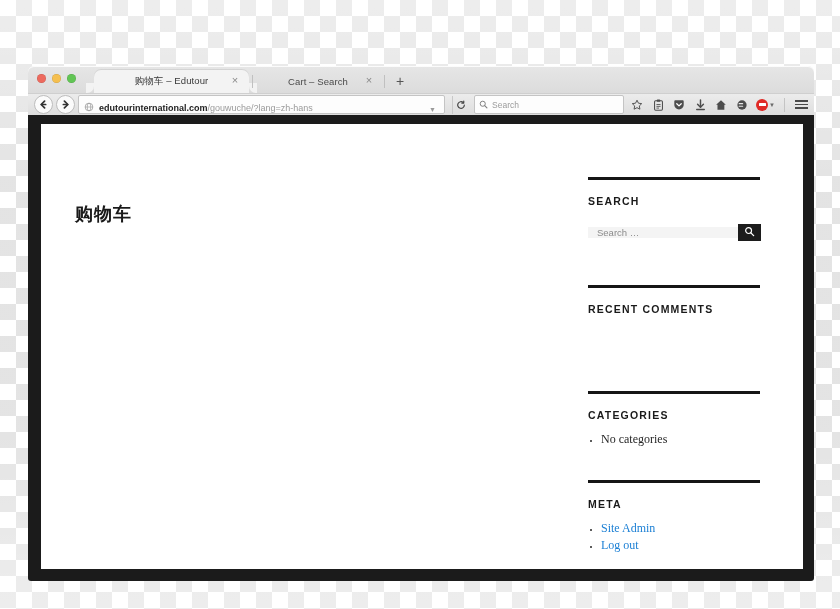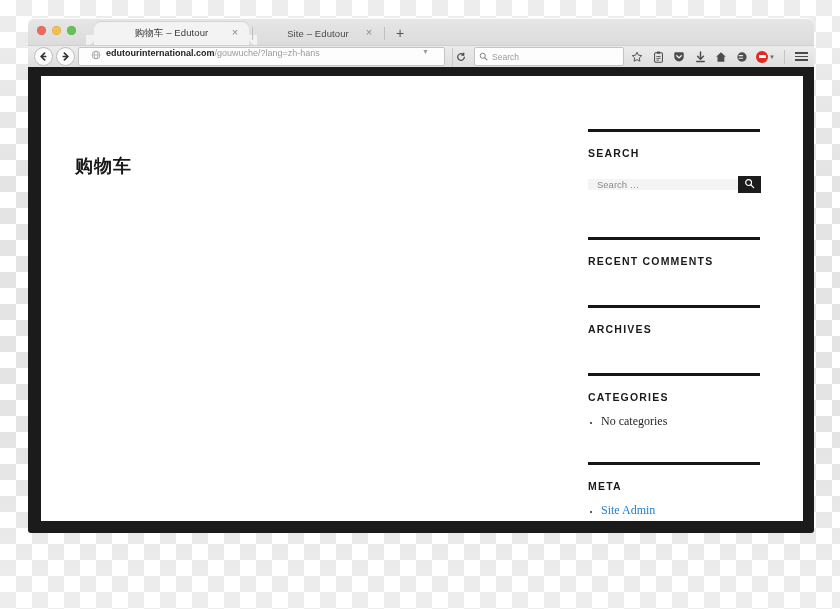--- a/index.html
+++ b/index.html
@@ -53,20 +53,21 @@
     background: linear-gradient(to bottom, #e6e6e6 0%, #dcdcdc 55%, #d4d4d4 100%);
     border-top-left-radius: 6px;
     border-top-right-radius: 6px;
     height: 48px;
     box-shadow: inset 0 1px 0 rgba(255,255,255,0.85);
   }
 
   .tabstrip {
     position: relative;
     height: 27px;
+    margin-top: 48px;
   }
 
   .traffic {
     position: absolute;
     left: 9px;
     top: 8px;
     display: flex;
     gap: 6px;
   }
   .dot {
@@ -168,27 +169,27 @@
     align-items: center;
     justify-content: center;
     margin-right: 3px;
     color: #3a3a3a;
   }
   .navbtn svg { display: block; }
 
   .urlwrap {
     flex: 1;
     display: flex;
-    align-items: flex-start;
+    align-items: flex-end;
     height: 17px;
     background: #fdfdfd;
     border: 1px solid #c4c4c4;
     border-radius: 2px;
     margin-right: 5px;
-    padding: 0 10px;
+    padding: 0 3px;
     min-width: 0;
   }
   .siteicon {
     width: 13px; height: 13px;
     display: flex; align-items: center; justify-content: center;
     margin-right: 4px;
     flex: none;
     color: #8e8e8e;
   }
   .url {
@@ -366,21 +367,21 @@
         <span class="dot green"></span>
       </div>
 
       <div class="tab active">
         <span class="tab-label">购物车 – Edutour</span>
         <span class="tab-close">×</span>
       </div>
 
       <div class="tab-sep" style="left:224px;"></div>
       <div class="tab inactive">
-        <span class="tab-label">Site – Edutour</span>
+        <span class="tab-label">Cart – Search</span>
         <span class="tab-close">×</span>
       </div>
       <div class="tab-sep" style="left:356px;"></div>
 
       <div class="newtab">+</div>
     </div>
 
     <div class="navbar">
       <div class="navbtn">
         <svg width="9" height="9" viewBox="0 0 10 10" aria-hidden="true">
@@ -506,24 +507,20 @@
 
         <div class="sp-60"></div>
 
         <div class="widget">
           <div class="widget-rule"></div>
           <div class="widget-title">RECENT COMMENTS</div>
         </div>
 
         <div class="sp-empty"></div>
 
-        <div class="widget">
-          <div class="widget-rule"></div>
-          <div class="widget-title">ARCHIVES</div>
-        </div>
 
         <div class="sp-empty"></div>
 
         <div class="widget">
           <div class="widget-rule"></div>
           <div class="widget-title">CATEGORIES</div>
           <ul class="widget-list">
             <li>
               <span>No categories</span>
             </li>

